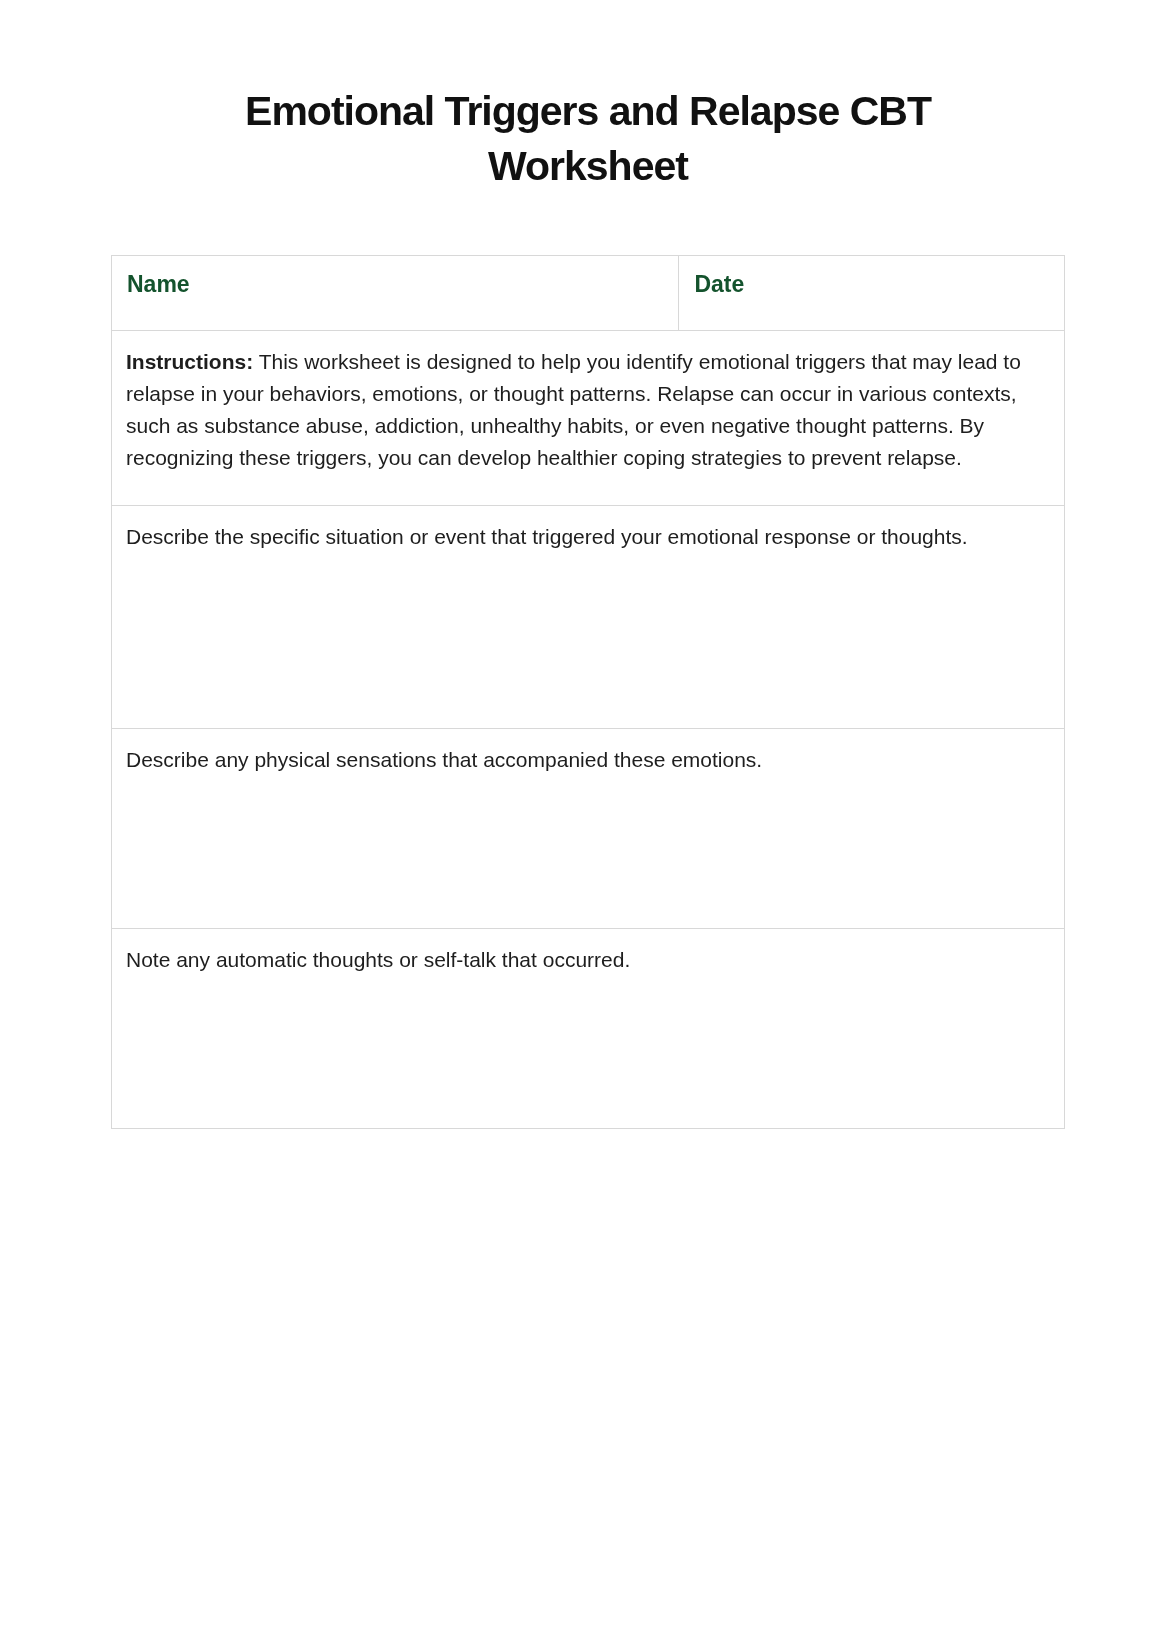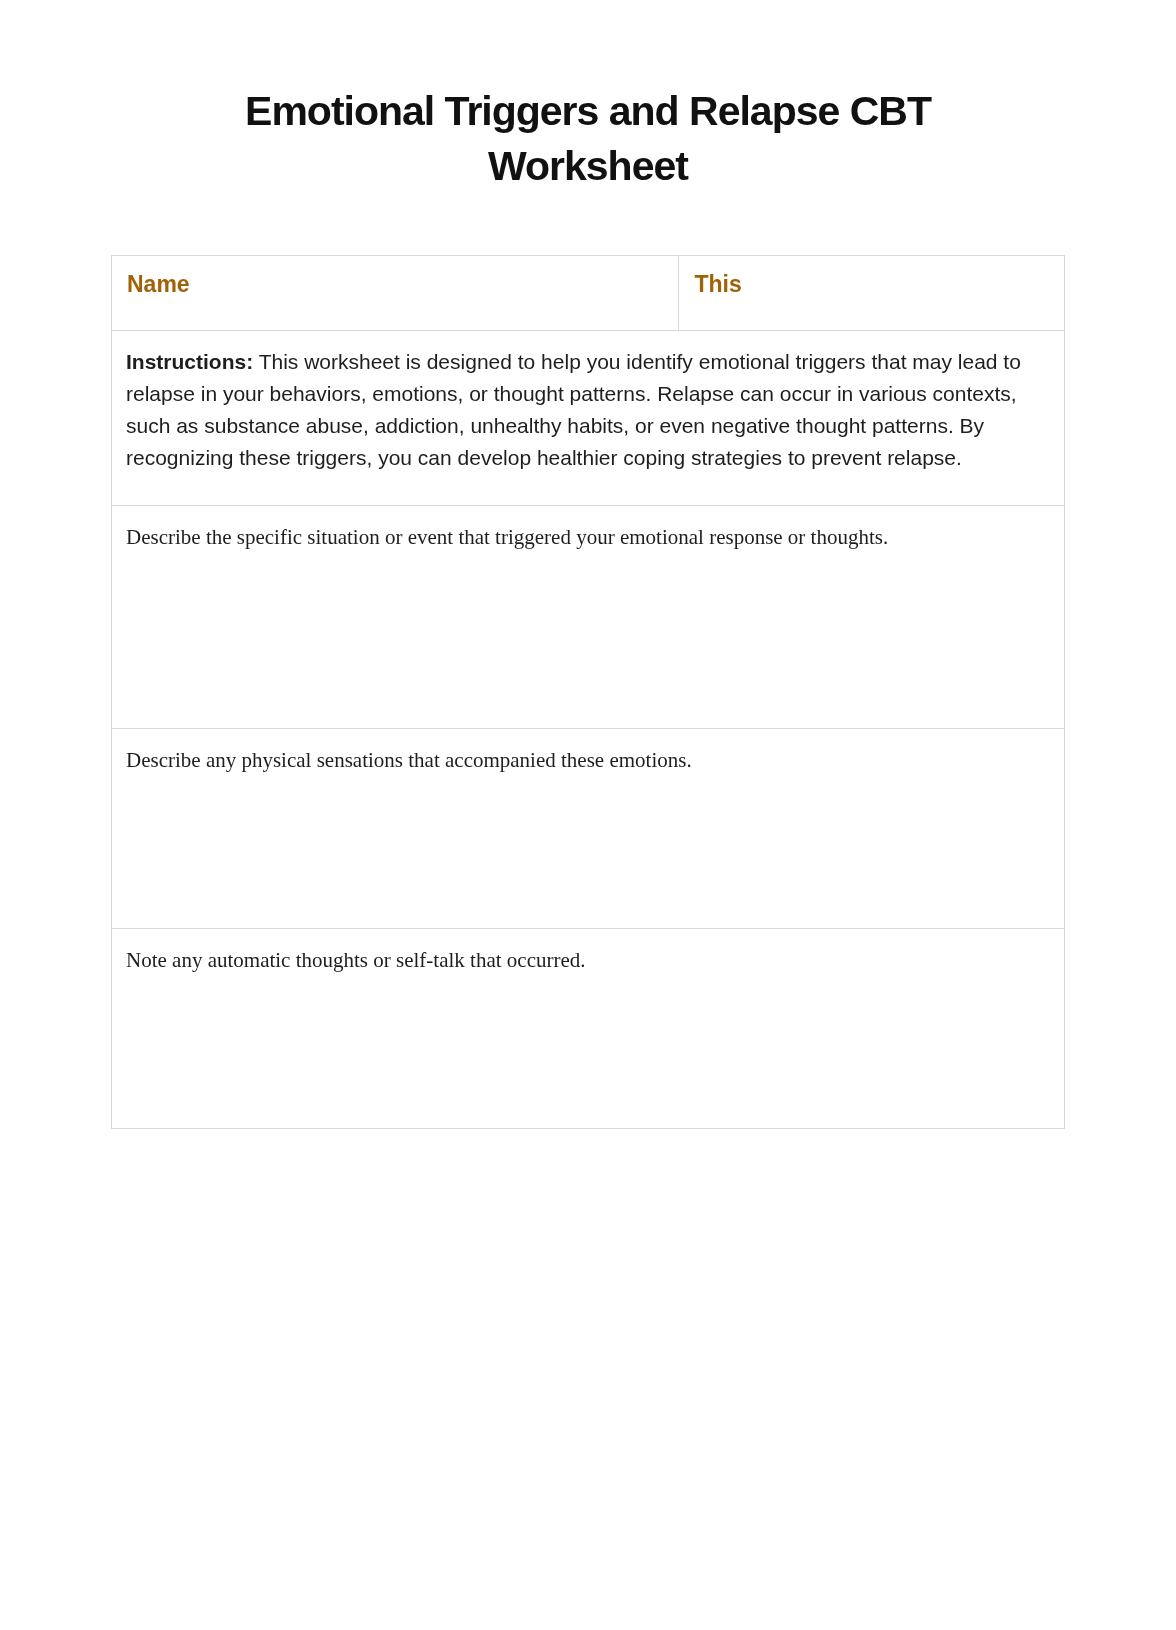--- a/index.html
+++ b/index.html
@@ -36,33 +36,32 @@
   }
   .row { border-bottom: 1.5px solid var(--border, #d8d8d8); }
   .row:last-child { border-bottom: none; }
   .name-date-row { display: flex; height: 75px; }
   .cell { padding: 15px 15px; }
   .cell-name {
     width: 59.6%;
     border-right: 1.5px solid var(--border, #d8d8d8);
   }
   .cell-date { flex: 1; }
-  .field-label { font-size: 23px; font-weight: bold; color: #a16207; }
+  .field-label { font-size: 23px; font-weight: bold; color: #14532d; }
   .instructions-row {
     height: 175px;
     padding: 15px 14px;
     font-size: 21px;
     line-height: 32px;
   }
   .instructions-row .bold { font-weight: bold; }
   .section-row {
     display: flex;
     flex-direction: row;
     padding: 18px 14px 0 14px;
-    font-family: Liberation Serif, serif;
   }
   .section-prompt {
     font-size: 21px;
     line-height: 26px;
     max-width: 905px;
   }
   .answer-area { flex: 1; }
   .h-s1 { height: 223px; }
   .h-s2 { height: 225px; }
   .h-s3 { height: 200px; }
@@ -76,21 +75,21 @@
 
   <h1 class="title">Emotional Triggers and Relapse CBT Worksheet</h1>
 
   <div class="worksheet-table">
 
     <div class="row name-date-row">
       <div class="cell cell-name">
         <span class="field-label">Name</span>
       </div>
       <div class="cell cell-date">
-        <span class="field-label">This</span>
+        <span class="field-label">Date</span>
       </div>
     </div>
 
     <div class="row instructions-row">
       <p><span class="bold">Instructions:</span><span> This worksheet is designed to help you identify emotional triggers that may lead to relapse in your behaviors, emotions, or thought patterns. Relapse can occur in various contexts, such as substance abuse, addiction, unhealthy habits, or even negative thought patterns. By recognizing these triggers, you can develop healthier coping strategies to prevent relapse.</span></p>
     </div>
 
     <div class="row section-row h-s1">
       <div class="section-prompt">Describe the specific situation or event that triggered your emotional response or thoughts.</div>
       <div class="answer-area"></div>

